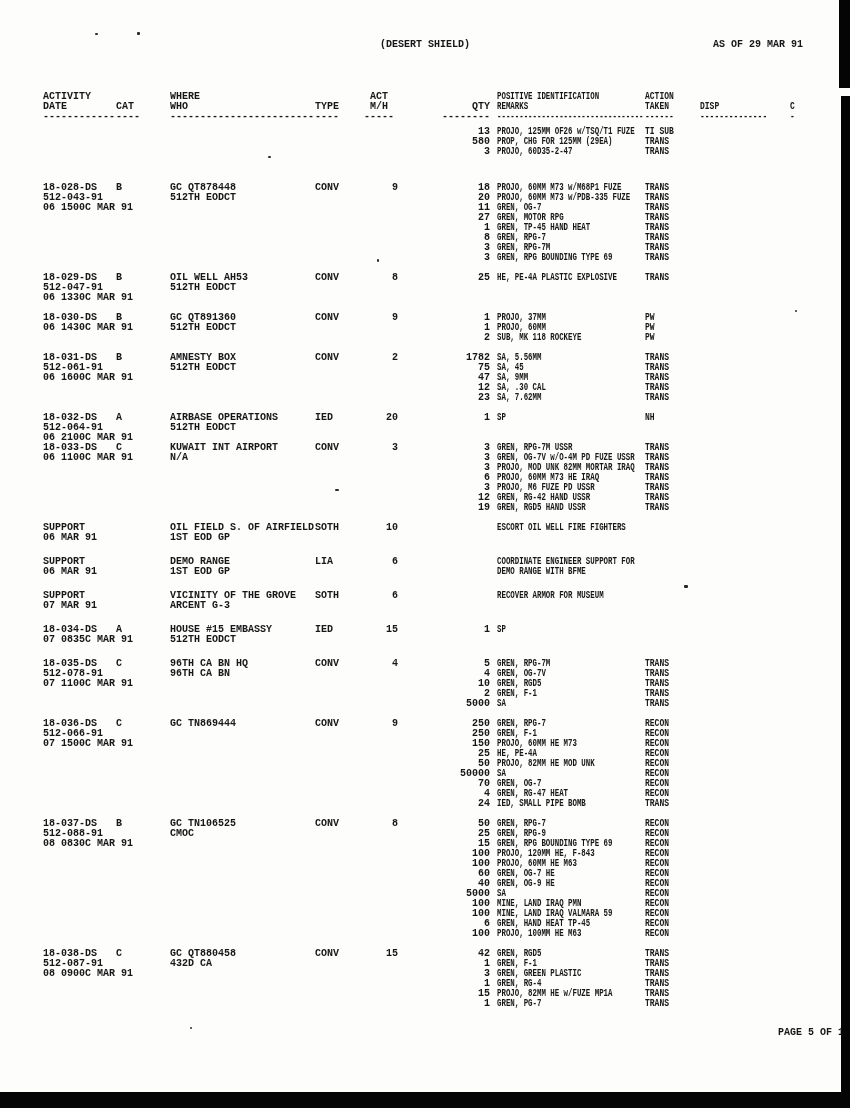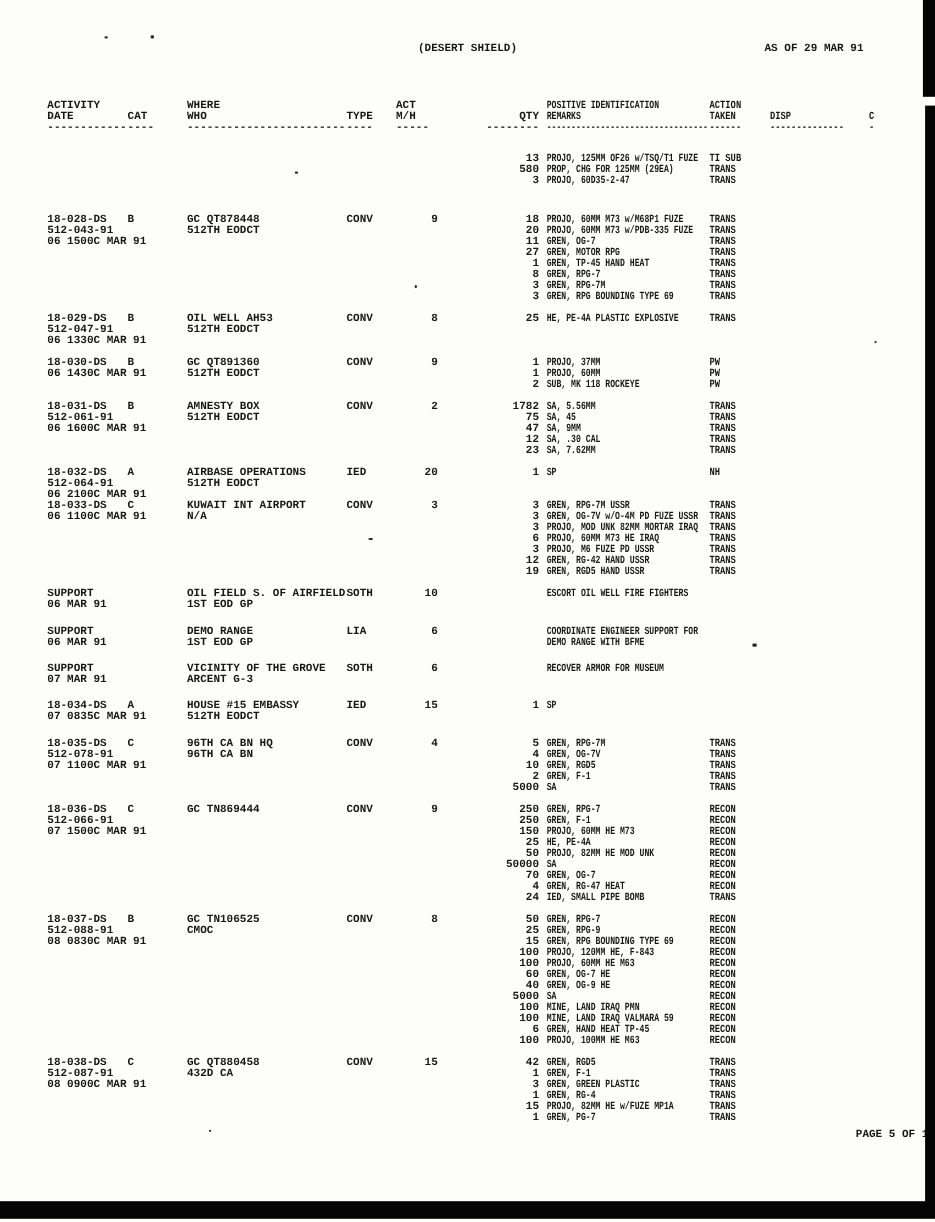--- a/index.html
+++ b/index.html
@@ -9,31 +9,31 @@
     font-family:"Liberation Mono","DejaVu Sans Mono",monospace;
     font-weight:bold;color:#171717;font-size:10px;
   }
   .row{position:relative;height:10px;line-height:10px;}
   .cell{position:absolute;top:0;white-space:pre;}
   .c1{left:43px;}
   .c2{left:116px;}
   .c3{left:170px;}
   .c4{left:315px;}
   .c5{left:360px;width:38px;text-align:right;}
-  .c5.hdr{width:38px;text-align:left;}
+  .c5.hdr{width:38px;text-align:center;}
   .c6{left:408px;width:82px;text-align:right;}
   .c6.qty-h{padding-right:21px;font-family:Liberation Mono, monospace;}
   .c7{left:497px;transform:scaleX(.74);transform-origin:0 0;}
   .c8{left:645px;transform:scaleX(.8);transform-origin:0 0;}
   .c9{left:700px;transform:scaleX(.8);transform-origin:0 0;}
   .c10{left:790px;transform:scaleX(.8);transform-origin:0 0;}
   .doc-title{position:absolute;top:39px;left:0;width:850px;text-align:center;}
-  .as-of{position:absolute;top:39px;left:695px;white-space:pre;}
+  .as-of{position:absolute;top:39px;left:713px;white-space:pre;}
   .content{position:absolute;top:92px;left:0;width:734px;}
-  #entries{margin-top:18px;}
+  #entries{margin-top:5px;}
   .entry{margin-top:10px;}
   #entries .entry:nth-child(1){margin-top:0;}
   #entries .entry:nth-child(2){margin-top:26px;}
   #entries .entry:nth-child(7){margin-top:0;}
   #entries .entry:nth-child(9),
   #entries .entry:nth-child(10),
   #entries .entry:nth-child(11),
   #entries .entry:nth-child(12){margin-top:14px;}
   .footer{position:absolute;top:1027px;left:0;width:850px;text-align:right;}
   .edge{position:absolute;background:#050505;}

